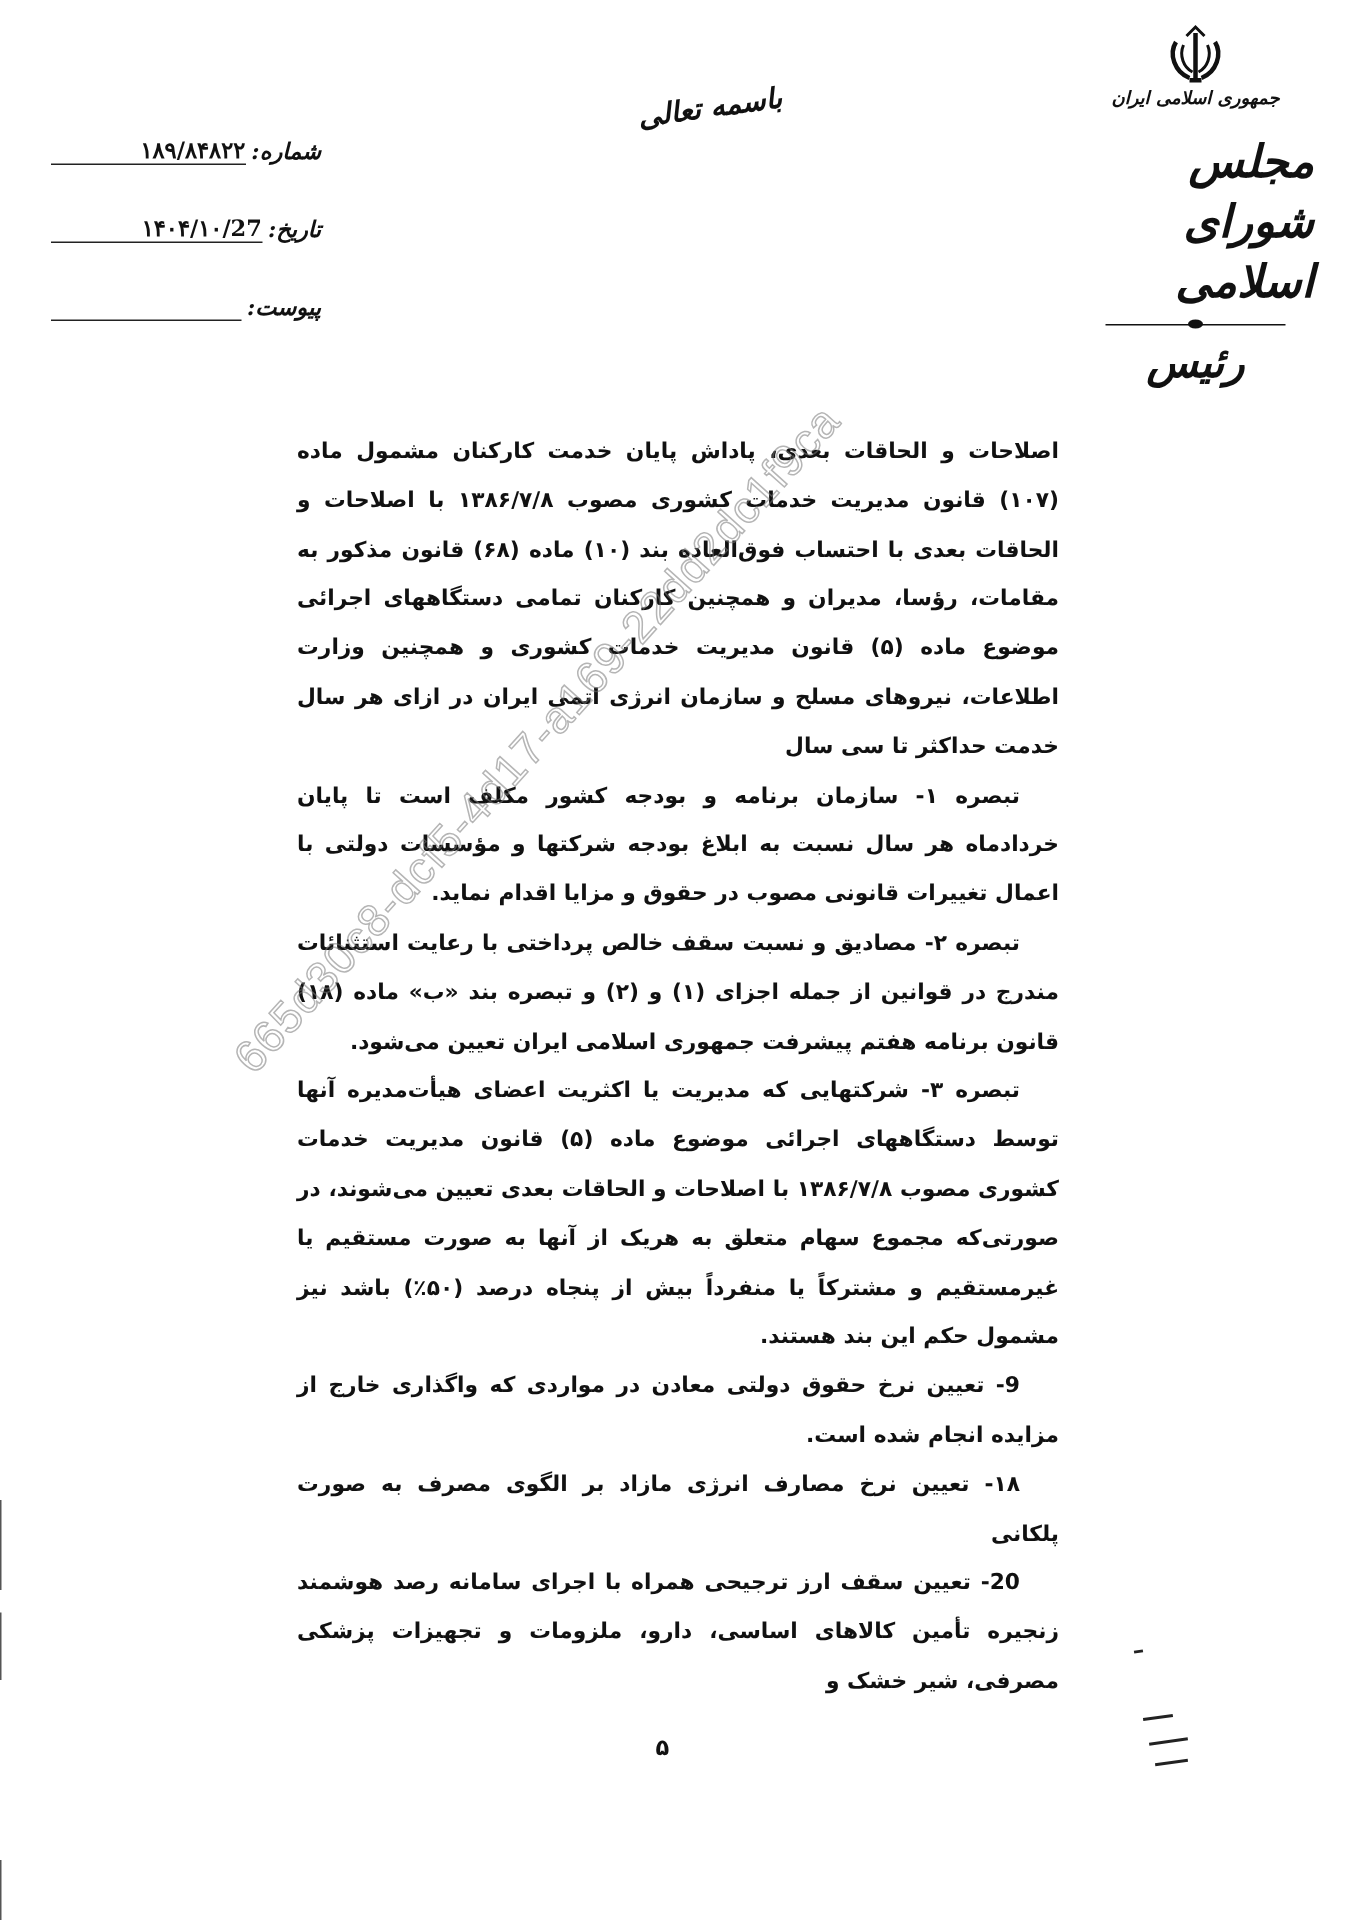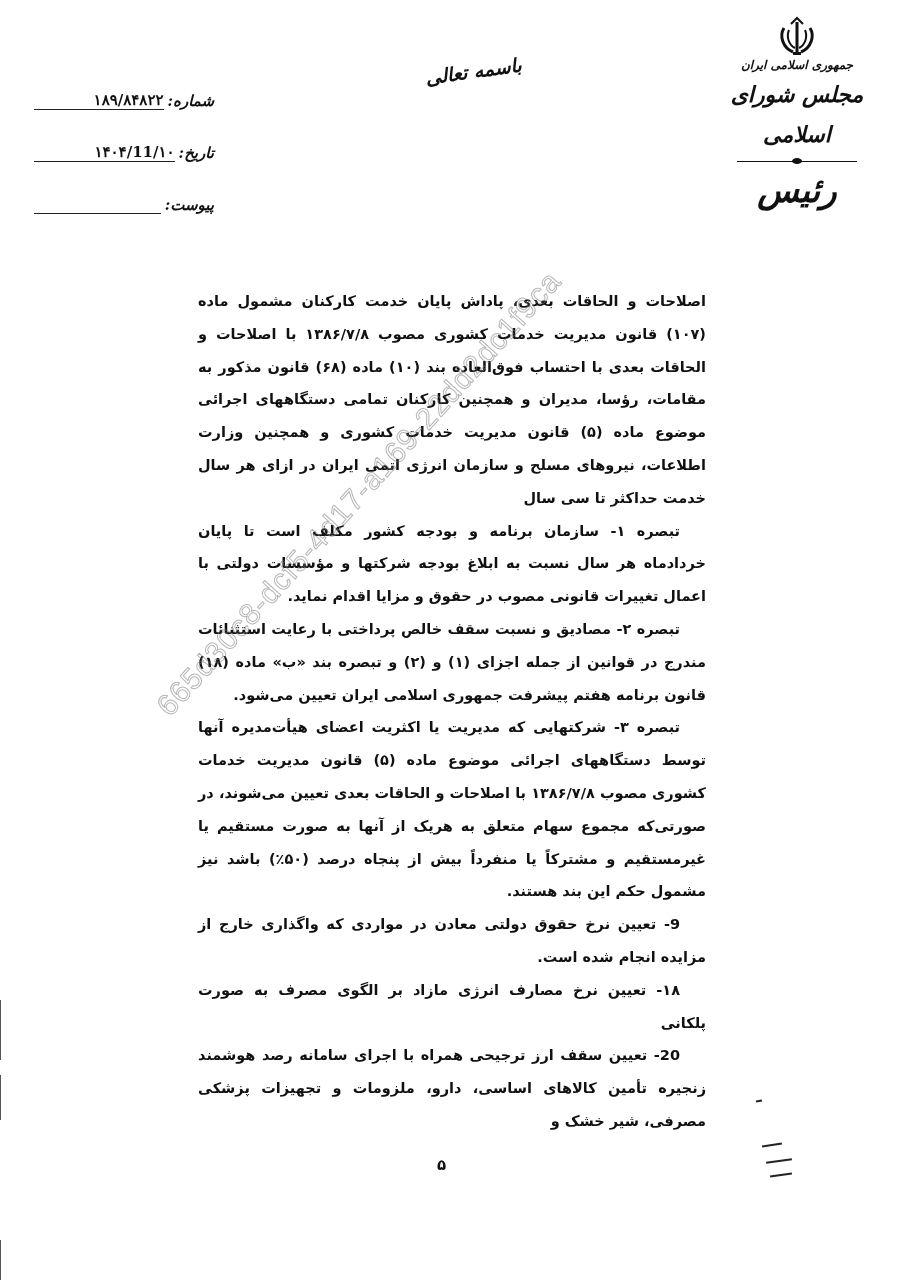--- a/index.html
+++ b/index.html
@@ -13,25 +13,25 @@
     .meta-label { font-family: "DejaVu Serif", serif; font-style: italic; font-weight: bold; font-size: 15px; white-space: nowrap; padding-left: 4px; }
     .meta-value { flex: 1; border-bottom: 1.5px solid #222; text-align: right; font-family: "DejaVu Serif", serif; font-weight: bold; font-size: 15px; line-height: 18px; letter-spacing: 1px; }
 
     
     .bismillah { position: absolute; left: 425px; top: 60px; font-family: "DejaVu Serif", serif; font-style: italic; font-weight: bold; font-size: 19px; direction: rtl; transform: rotate(-8deg); }
 
     
     .emblem-block { position: absolute; left: 718px; top: 14px; width: 158px; text-align: center; direction: rtl; }
     .emblem { width: 44px; height: 44px; margin: 0 auto; }
     .republic { font-family: "DejaVu Serif", serif; font-style: italic; font-weight: bold; font-size: 12px; margin-top: 0; }
-    .parliament { font-family: "DejaVu Serif", serif; font-style: italic; font-weight: bold; font-size: 22px; line-height: 40px; margin-top: 2px; }
+    .parliament { font-family: "DejaVu Serif", serif; font-style: italic; font-weight: bold; font-size: 30px; line-height: 40px; margin-top: 17px; text-align: right; }
     .ornament { margin: 4px auto 0; width: 120px; height: 6px; position: relative; }
     .ornament:before { content: ""; position: absolute; left: 0; right: 0; top: 3px; border-top: 1.5px solid #111; }
     .ornament:after { content: ""; position: absolute; left: 50%; top: 0; width: 10px; height: 6px; margin-left: -5px; background: #111; border-radius: 50%; }
-    .president { font-family: "DejaVu Serif", serif; font-style: italic; font-weight: bold; font-size: 34px; margin-top: 6px; }
+    .president { font-family: "DejaVu Serif", serif; font-style: italic; font-weight: bold; font-size: 28px; margin-top: 6px; }
 
     
     .content { position: absolute; left: 198px; top: 285px; width: 508px; direction: rtl; text-align: justify; font-family: "DejaVu Sans", sans-serif; font-weight: bold; font-size: 14.5px; line-height: 32.8px; }
     .content p { margin: 0; }
     .content p.indent { text-indent: 26px; }
     .content p.item { text-indent: 26px; }
 
     
     .page-no { position: absolute; left: 437px; top: 1156px; font-size: 15px; font-weight: bold; font-family: "DejaVu Sans", sans-serif; }
 
@@ -48,21 +48,21 @@
 </head>
 <body>
 
 <div class="meta">
   <div class="meta-row">
     <span class="meta-label">شماره:</span>
     <span class="meta-value">۱۸۹/۸۴۸۲۲</span>
   </div>
   <div class="meta-row">
     <span class="meta-label">تاریخ:</span>
-    <span class="meta-value">۱۴۰۴/11/۱۰</span>
+    <span class="meta-value">۱۴۰۴/۱۰/27</span>
   </div>
   <div class="meta-row">
     <span class="meta-label">پیوست:</span>
     <span class="meta-value">&nbsp;</span>
   </div>
 </div>
 
 <div class="bismillah">باسمه تعالی</div>
 
 <div class="emblem-block">

